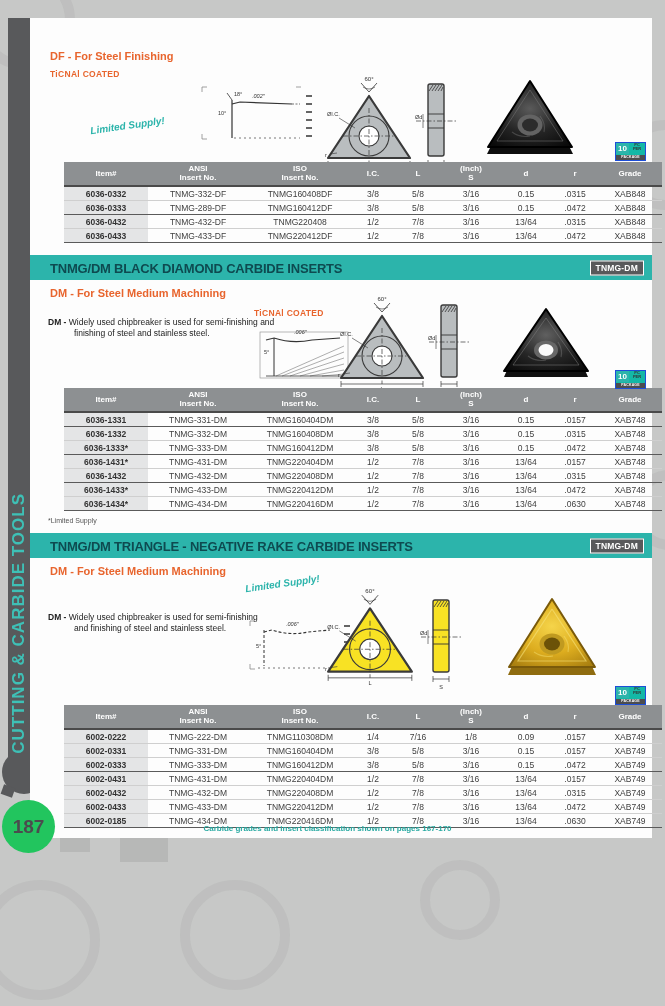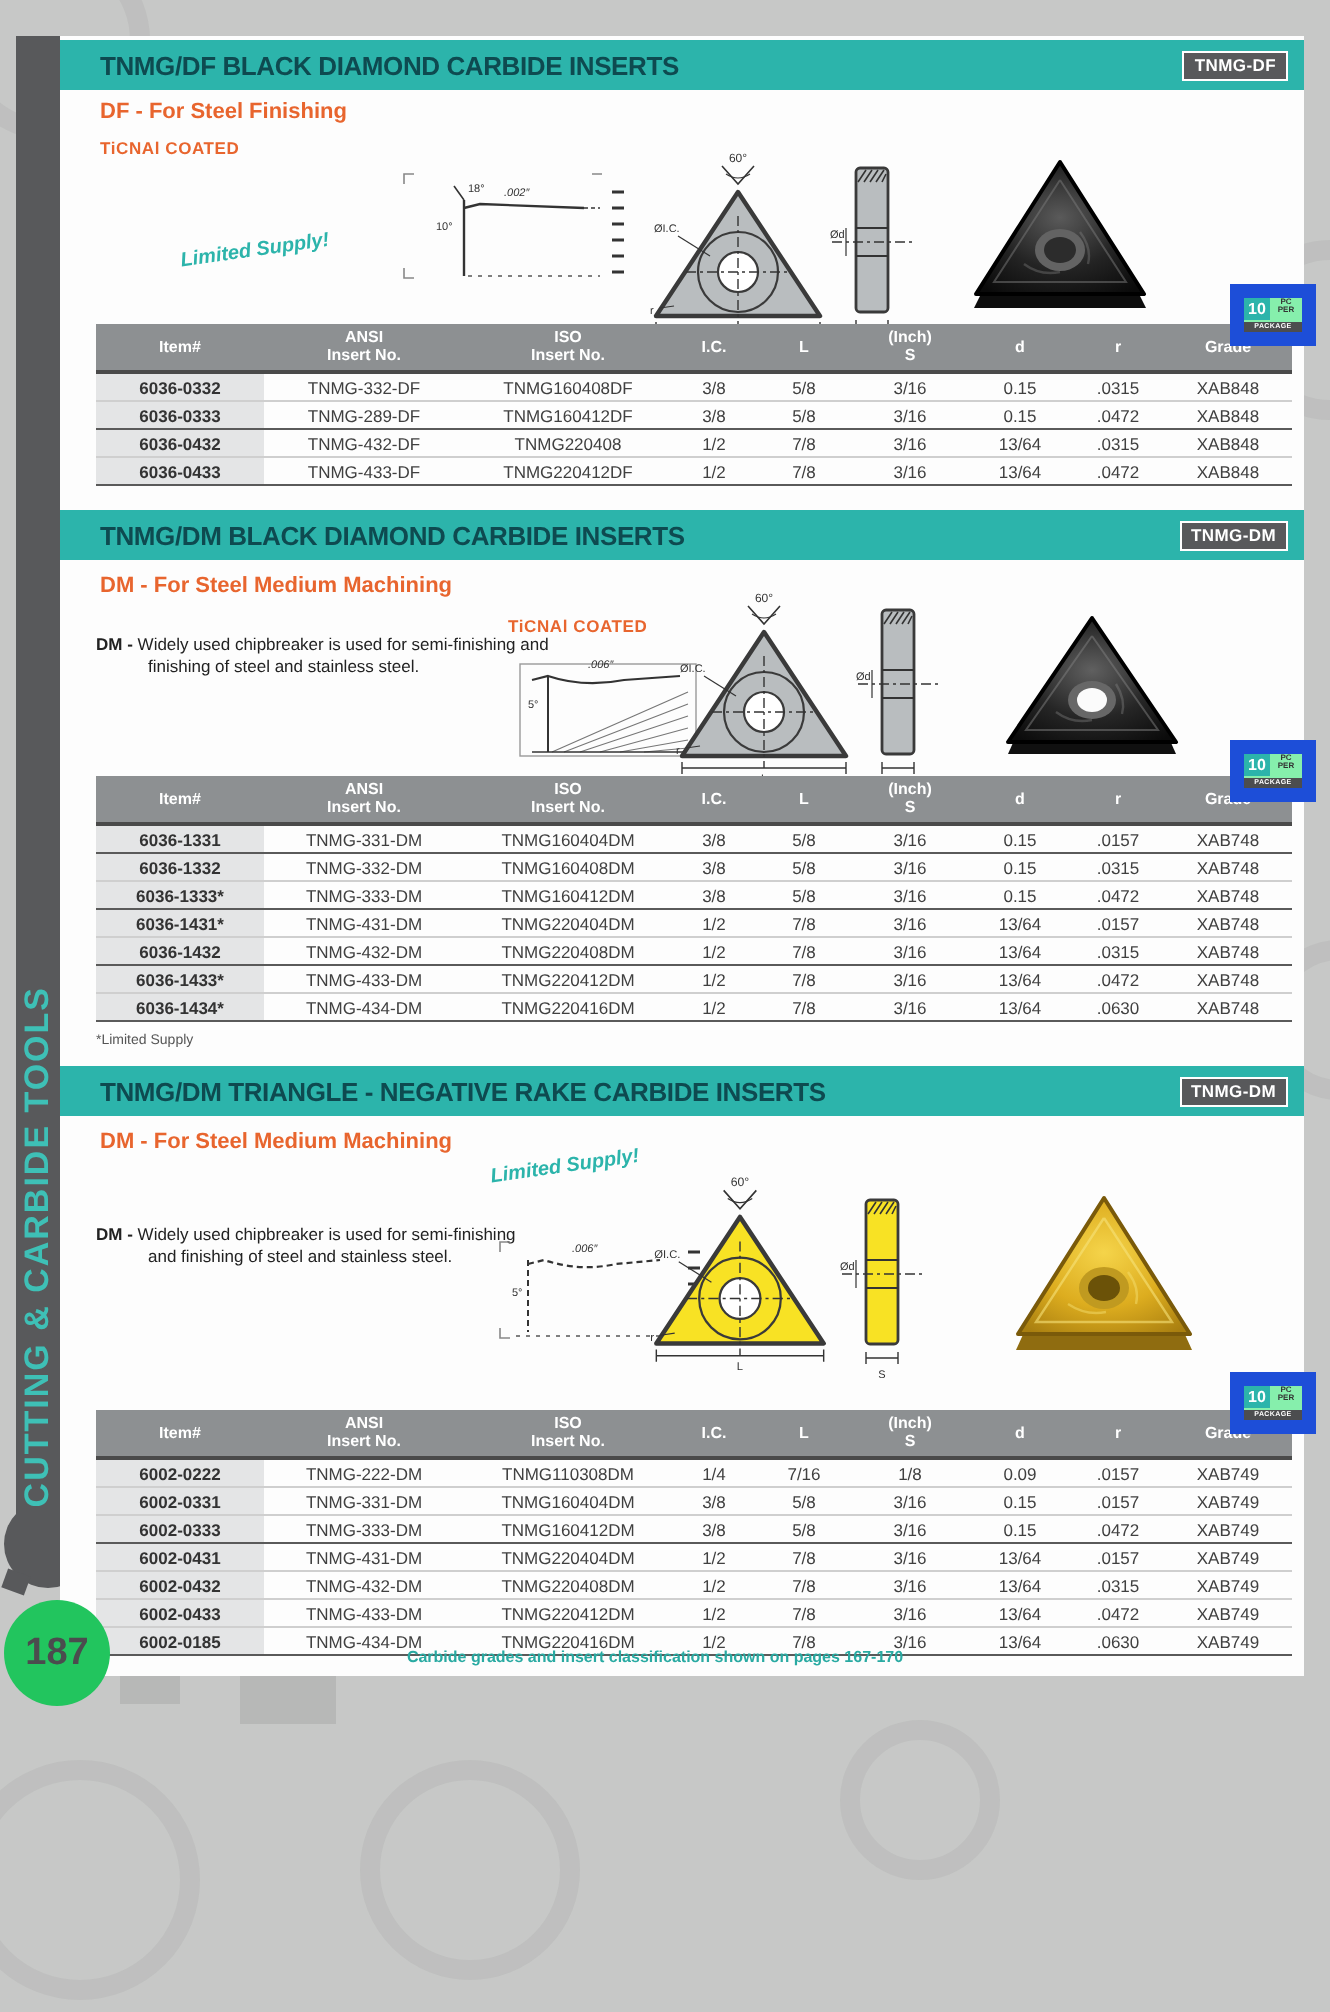--- a/index.html
+++ b/index.html
@@ -18,31 +18,31 @@
   .secbar{position:absolute;left:0;width:622px;height:25px;background:#2cb4ab;}
   .secbar .t{position:absolute;left:20px;top:50%;transform:translateY(-50%);font-weight:bold;font-size:13px;letter-spacing:-0.2px;color:#0e4a50;white-space:nowrap;}
   .secbar .badge{position:absolute;right:8px;top:50%;transform:translateY(-50%);background:#58595b;border:1px solid #fff;color:#fff;font-size:8.5px;font-weight:bold;padding:1.5px 5px;letter-spacing:0.2px;}
   .subtitle{position:absolute;font-size:11px;font-weight:bold;color:#e8652e;white-space:nowrap;}
   .coated{position:absolute;font-size:8.5px;font-weight:bold;color:#e8652e;letter-spacing:0.3px;white-space:nowrap;}
   .limited{position:absolute;font-size:10px;font-weight:bold;font-style:italic;color:#2cb4ab;transform:rotate(-8deg);white-space:nowrap;}
   .desc{position:absolute;font-size:8.5px;color:#222;line-height:1.3;padding-left:26px;text-indent:-26px;}
   .footnote{position:absolute;font-size:7px;color:#555;}
   .footer-note{position:absolute;left:0;width:595px;text-align:center;font-size:8px;font-weight:bold;color:#29aaa2;}
   
-  table.spec{position:absolute;left:18px;width:598px;border-collapse:collapse;table-layout:fixed;font-size:8.5px;}
+  table.spec{position:absolute;left:34px;width:598px;border-collapse:collapse;table-layout:fixed;font-size:8.5px;}
   table.spec th{background:#8d9092;color:#fff;font-weight:bold;font-size:8px;line-height:1.15;padding:2px 0 3px;vertical-align:middle;border-bottom:2px solid #4a4a4a;}
   table.spec td{text-align:center;padding:1.5px 0;border-bottom:1px solid #cfcfcf;color:#404040;}
   table.spec td.item{background:#e4e5e6;font-weight:bold;color:#333;}
   table.spec tr.dark td{border-bottom:1.5px solid #5a5a5a;}
   col.c1{width:84px}col.c2{width:100px}col.c3{width:104px}col.c4{width:42px}col.c5{width:48px}col.c6{width:58px}col.c7{width:52px}col.c8{width:46px}col.c9{width:64px}
   
   .dia{position:absolute;}
   svg text{font-family:"Liberation Sans",sans-serif;fill:#333;}
   
-  .pkg{position:absolute;width:29px;height:17px;border:7px solid #1d4ed8;background:#86efac;display:flex;z-index:1;}
+  .pkg{position:absolute;width:29px;height:17px;border:1px solid #1d4ed8;background:#14b8a6;display:flex;z-index:1;}
   .pkg-qty{width:13px;height:11px;background:#2cb4ab;color:#fff;font-size:8px;font-weight:bold;display:flex;align-items:center;justify-content:center;}
   .pkg-col{flex:1;display:flex;flex-direction:column;align-items:center;line-height:1;}
   .pkg-col i{font-style:normal;font-size:4px;font-weight:bold;color:#333;}
   .pkg-strip{position:absolute;left:0;bottom:0;width:100%;height:5px;background:#4c4d4f;color:#fff;font-size:3.5px;font-weight:bold;text-align:center;line-height:5px;letter-spacing:0.2px;}
   
   .page-circle{position:absolute;left:2px;top:800px;width:53px;height:53px;border-radius:50%;background:#22c55e;display:flex;align-items:center;justify-content:center;font-size:19px;font-weight:bold;color:#4b4c4e;z-index:5;}
 </style>
 </head>
 <body>
 
@@ -62,24 +62,20 @@
   </div>
   <svg class="sidebar-foot" width="62" height="62" viewBox="0 0 62 62">
     <circle cx="24" cy="24" r="22" fill="#58595b"></circle>
     <rect x="2" y="38" width="12" height="10" fill="#58595b" transform="rotate(20 8 43)"></rect>
     <rect x="34" y="40" width="12" height="10" fill="#58595b" transform="rotate(-25 40 45)"></rect>
     <rect x="44" y="16" width="12" height="10" fill="#6a6b6d" transform="rotate(15 50 21)"></rect>
   </svg>
 
   <div class="sheet">
 
-    <div class="secbar" style="top:2px;">
-      <span class="t">TNMG/DF BLACK DIAMOND CARBIDE INSERTS</span>
-      <span class="badge">TNMG-DF</span>
-    </div>
     <div class="subtitle" style="left:20px;top:32px;">DF - For Steel Finishing</div>
     <div class="coated" style="left:20px;top:51px;">TiCNAl COATED</div>
     <div class="limited" style="left:60px;top:102px;">Limited Supply!</div>
 
     <svg class="dia" style="left:170px;top:66px;" width="118" height="64" viewBox="0 0 118 64">
       <path d="M2,8 V3 H7 M2,50 V55 H7 M96,3 h5" stroke="#888" stroke-width="0.8" fill="none"></path>
       <path d="M32,16 V54" stroke="#333" stroke-width="1.2" fill="none"></path>
       <path d="M32,20 L40,18 L92,20" stroke="#333" stroke-width="1.2" fill="none"></path>
       <path d="M32,16 L27,9" stroke="#333" stroke-width="0.8" fill="none"></path>
       <path d="M34,54 H100" stroke="#555" stroke-width="0.8" stroke-dasharray="2 3" fill="none"></path>

